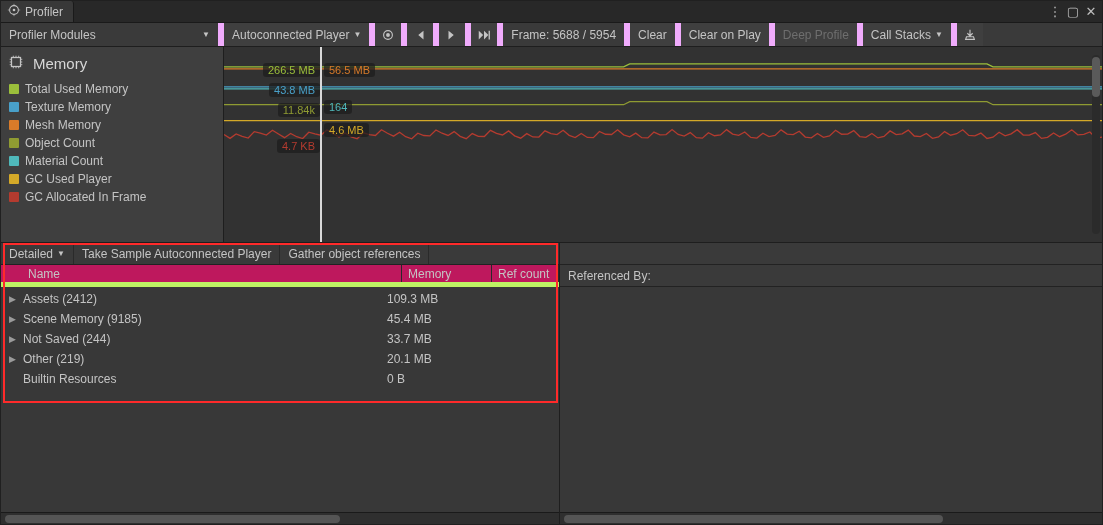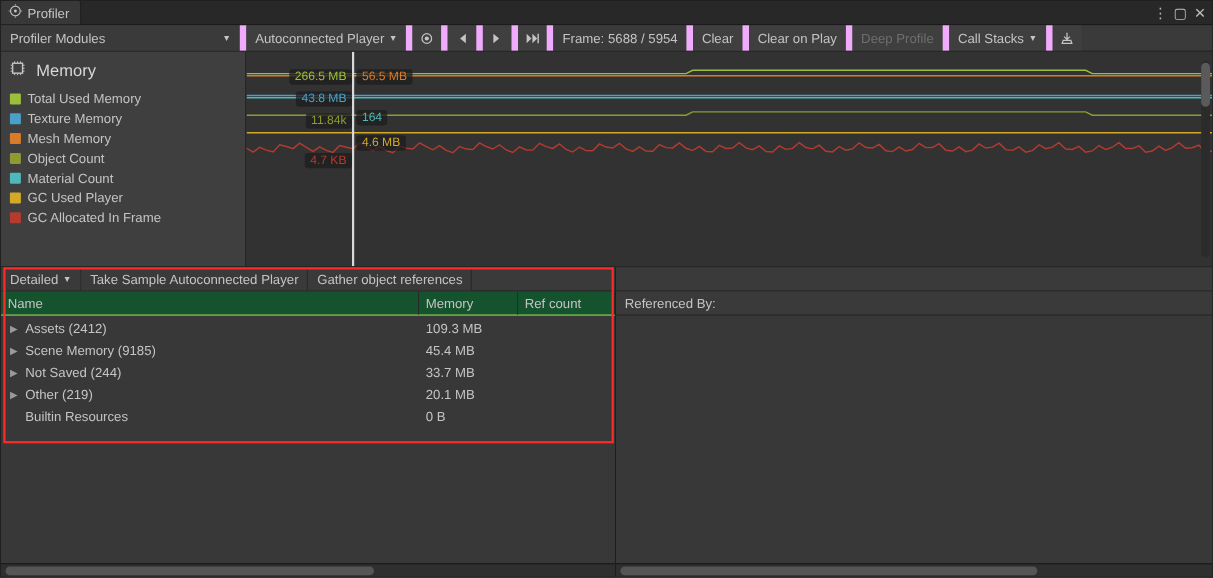--- a/index.html
+++ b/index.html
@@ -117,22 +117,23 @@
 }
 .subtoolbar {
   height: 22px;
   display: flex;
   background: #3a3a3a;
   border-bottom: 1px solid #222;
 }
 .subtoolbar .tb-btn, .subtoolbar .tb-drop { background: #3a3a3a; border-right: 1px solid #2a2a2a; }
 .headers {
   height: 22px; display: flex;
-  background: #14532d;
-  border-bottom: 1px solid #bef264;
+  background: #be185d;
+  border-bottom: 5px solid #bef264;
+  padding-left: 21px;
 }
 .headers .hcell {
   display: flex; align-items: center;
   padding: 0 6px;
   border-right: 1px solid #2a2a2a;
 }
 .col-name { width: 380px; }
 .col-mem { width: 90px; }
 .col-ref { flex: 1; }
 .tree { flex: 1; background: #383838; padding: 2px 0; }

